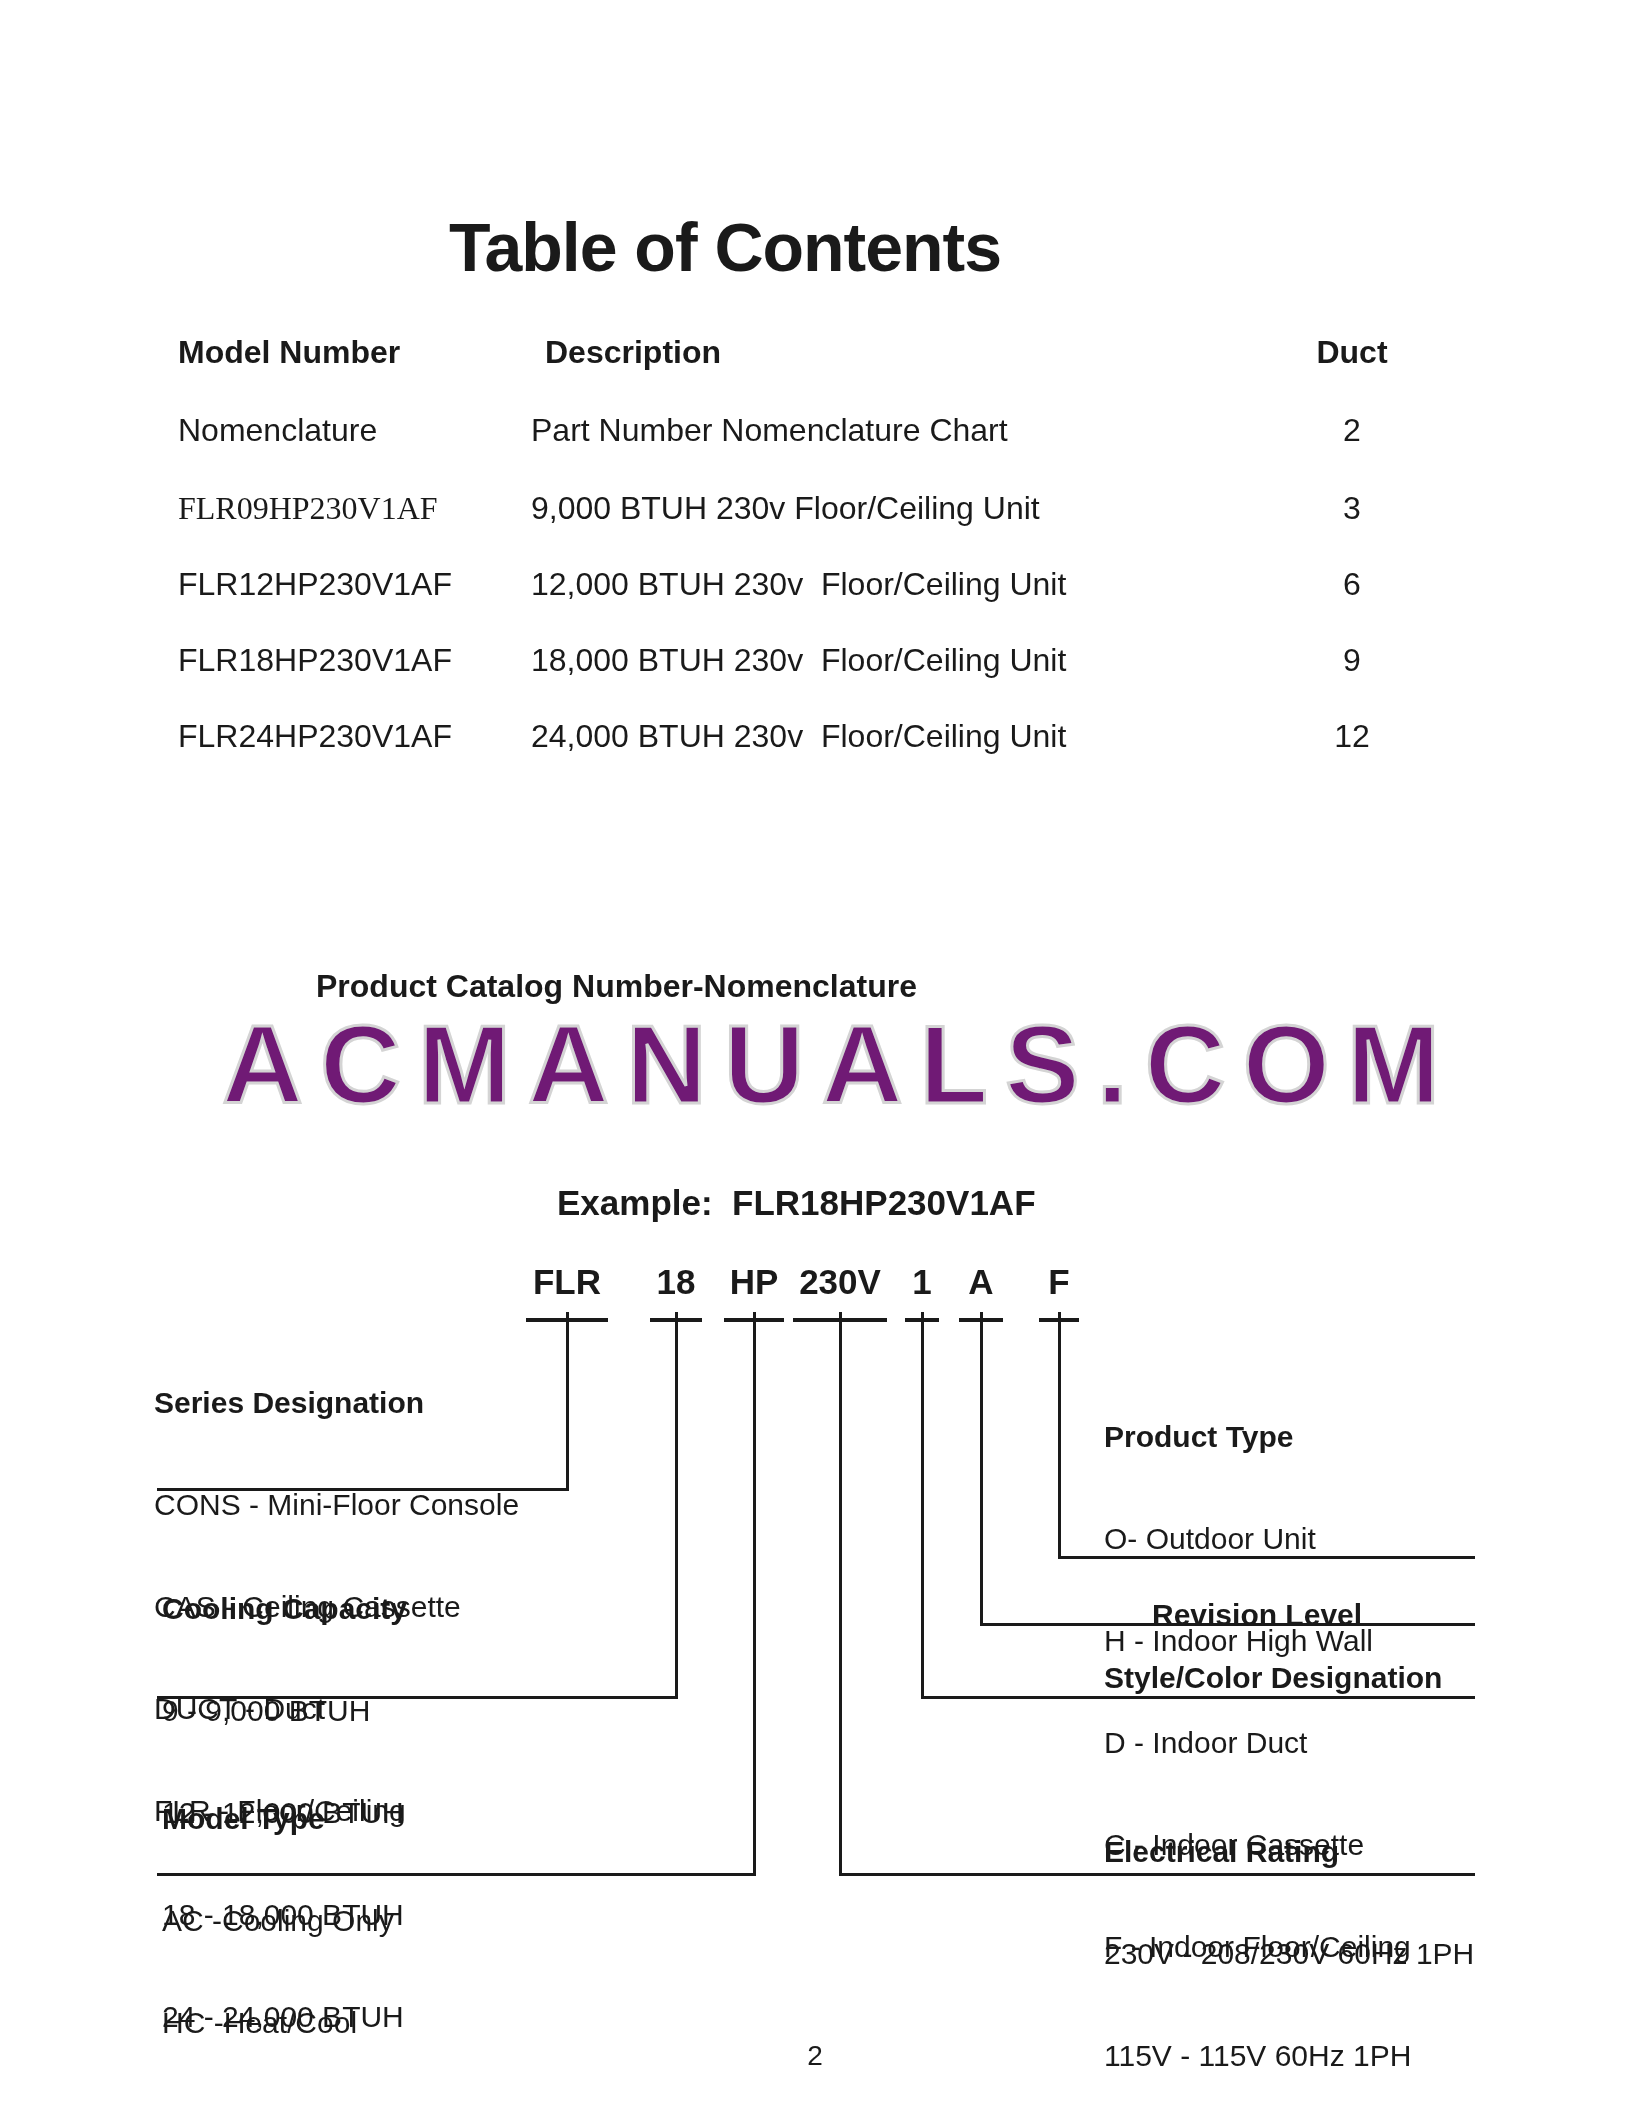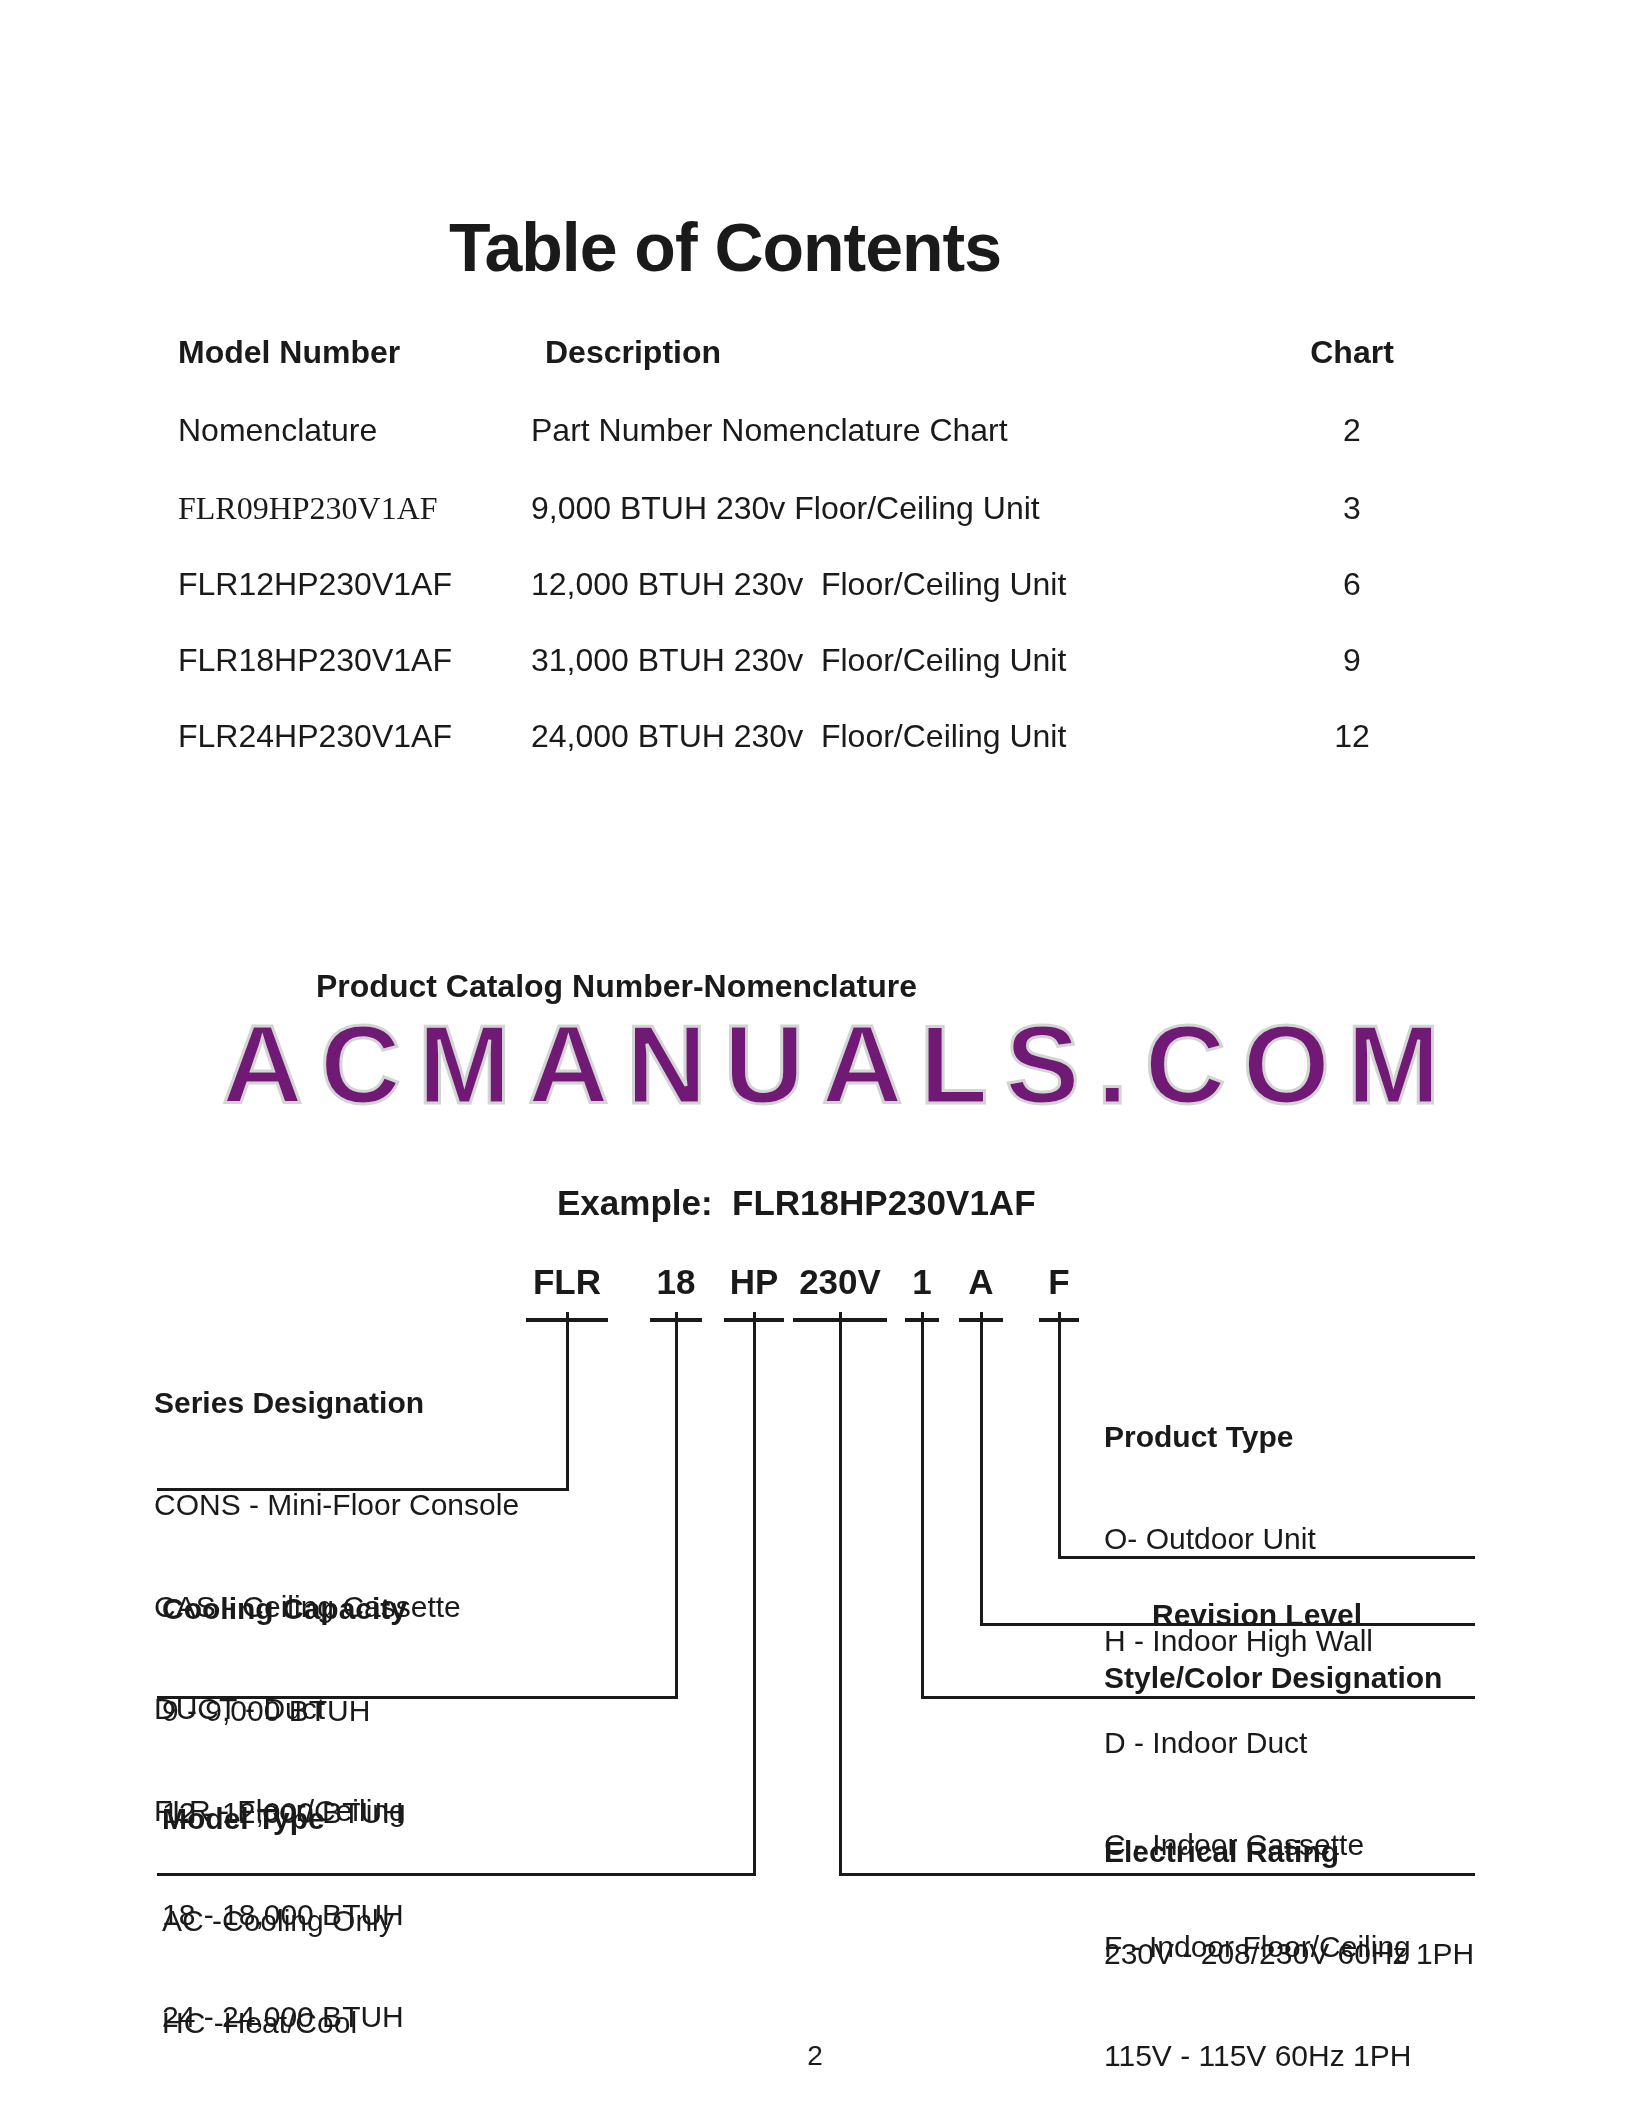--- a/index.html
+++ b/index.html
@@ -31,21 +31,21 @@
 </style>
 </head>
 <body>
 
 <div class="abs doc-title" style="left:330px;top:208px;width:790px;">Table of Contents</div>
 
 <div>
 
   <div class="abs toc-header" style="left:178px;top:334px;">Model Number</div>
   <div class="abs toc-header" style="left:531px;top:334px;margin-left:14px;">Description</div>
-  <div class="abs toc-header toc-page" style="left:1307px;top:334px;">Chart</div>
+  <div class="abs toc-header toc-page" style="left:1307px;top:334px;">Duct</div>
 
   <div>
     <div class="abs toc-cell" style="left:178px;top:412px;">Nomenclature</div>
     <div class="abs toc-cell" style="left:531px;top:412px;">Part Number Nomenclature Chart</div>
     <div class="abs toc-cell toc-page" style="left:1307px;top:412px;">2</div>
   </div>
 
   <div>
     <div class="abs toc-cell" style="left:178px;top:490px;font-family:Liberation Serif, serif;">FLR09HP230V1AF</div>
     <div class="abs toc-cell" style="left:531px;top:490px;">9,000 BTUH 230v Floor/Ceiling Unit</div>
@@ -53,21 +53,21 @@
   </div>
 
   <div>
     <div class="abs toc-cell" style="left:178px;top:566px;">FLR12HP230V1AF</div>
     <div class="abs toc-cell" style="left:531px;top:566px;">12,000 BTUH 230v  Floor/Ceiling Unit</div>
     <div class="abs toc-cell toc-page" style="left:1307px;top:566px;">6</div>
   </div>
 
   <div>
     <div class="abs toc-cell" style="left:178px;top:642px;">FLR18HP230V1AF</div>
-    <div class="abs toc-cell" style="left:531px;top:642px;">31,000 BTUH 230v  Floor/Ceiling Unit</div>
+    <div class="abs toc-cell" style="left:531px;top:642px;">18,000 BTUH 230v  Floor/Ceiling Unit</div>
     <div class="abs toc-cell toc-page" style="left:1307px;top:642px;">9</div>
   </div>
 
   <div>
     <div class="abs toc-cell" style="left:178px;top:718px;">FLR24HP230V1AF</div>
     <div class="abs toc-cell" style="left:531px;top:718px;">24,000 BTUH 230v  Floor/Ceiling Unit</div>
     <div class="abs toc-cell toc-page" style="left:1307px;top:718px;">12</div>
   </div>
 </div>
 

